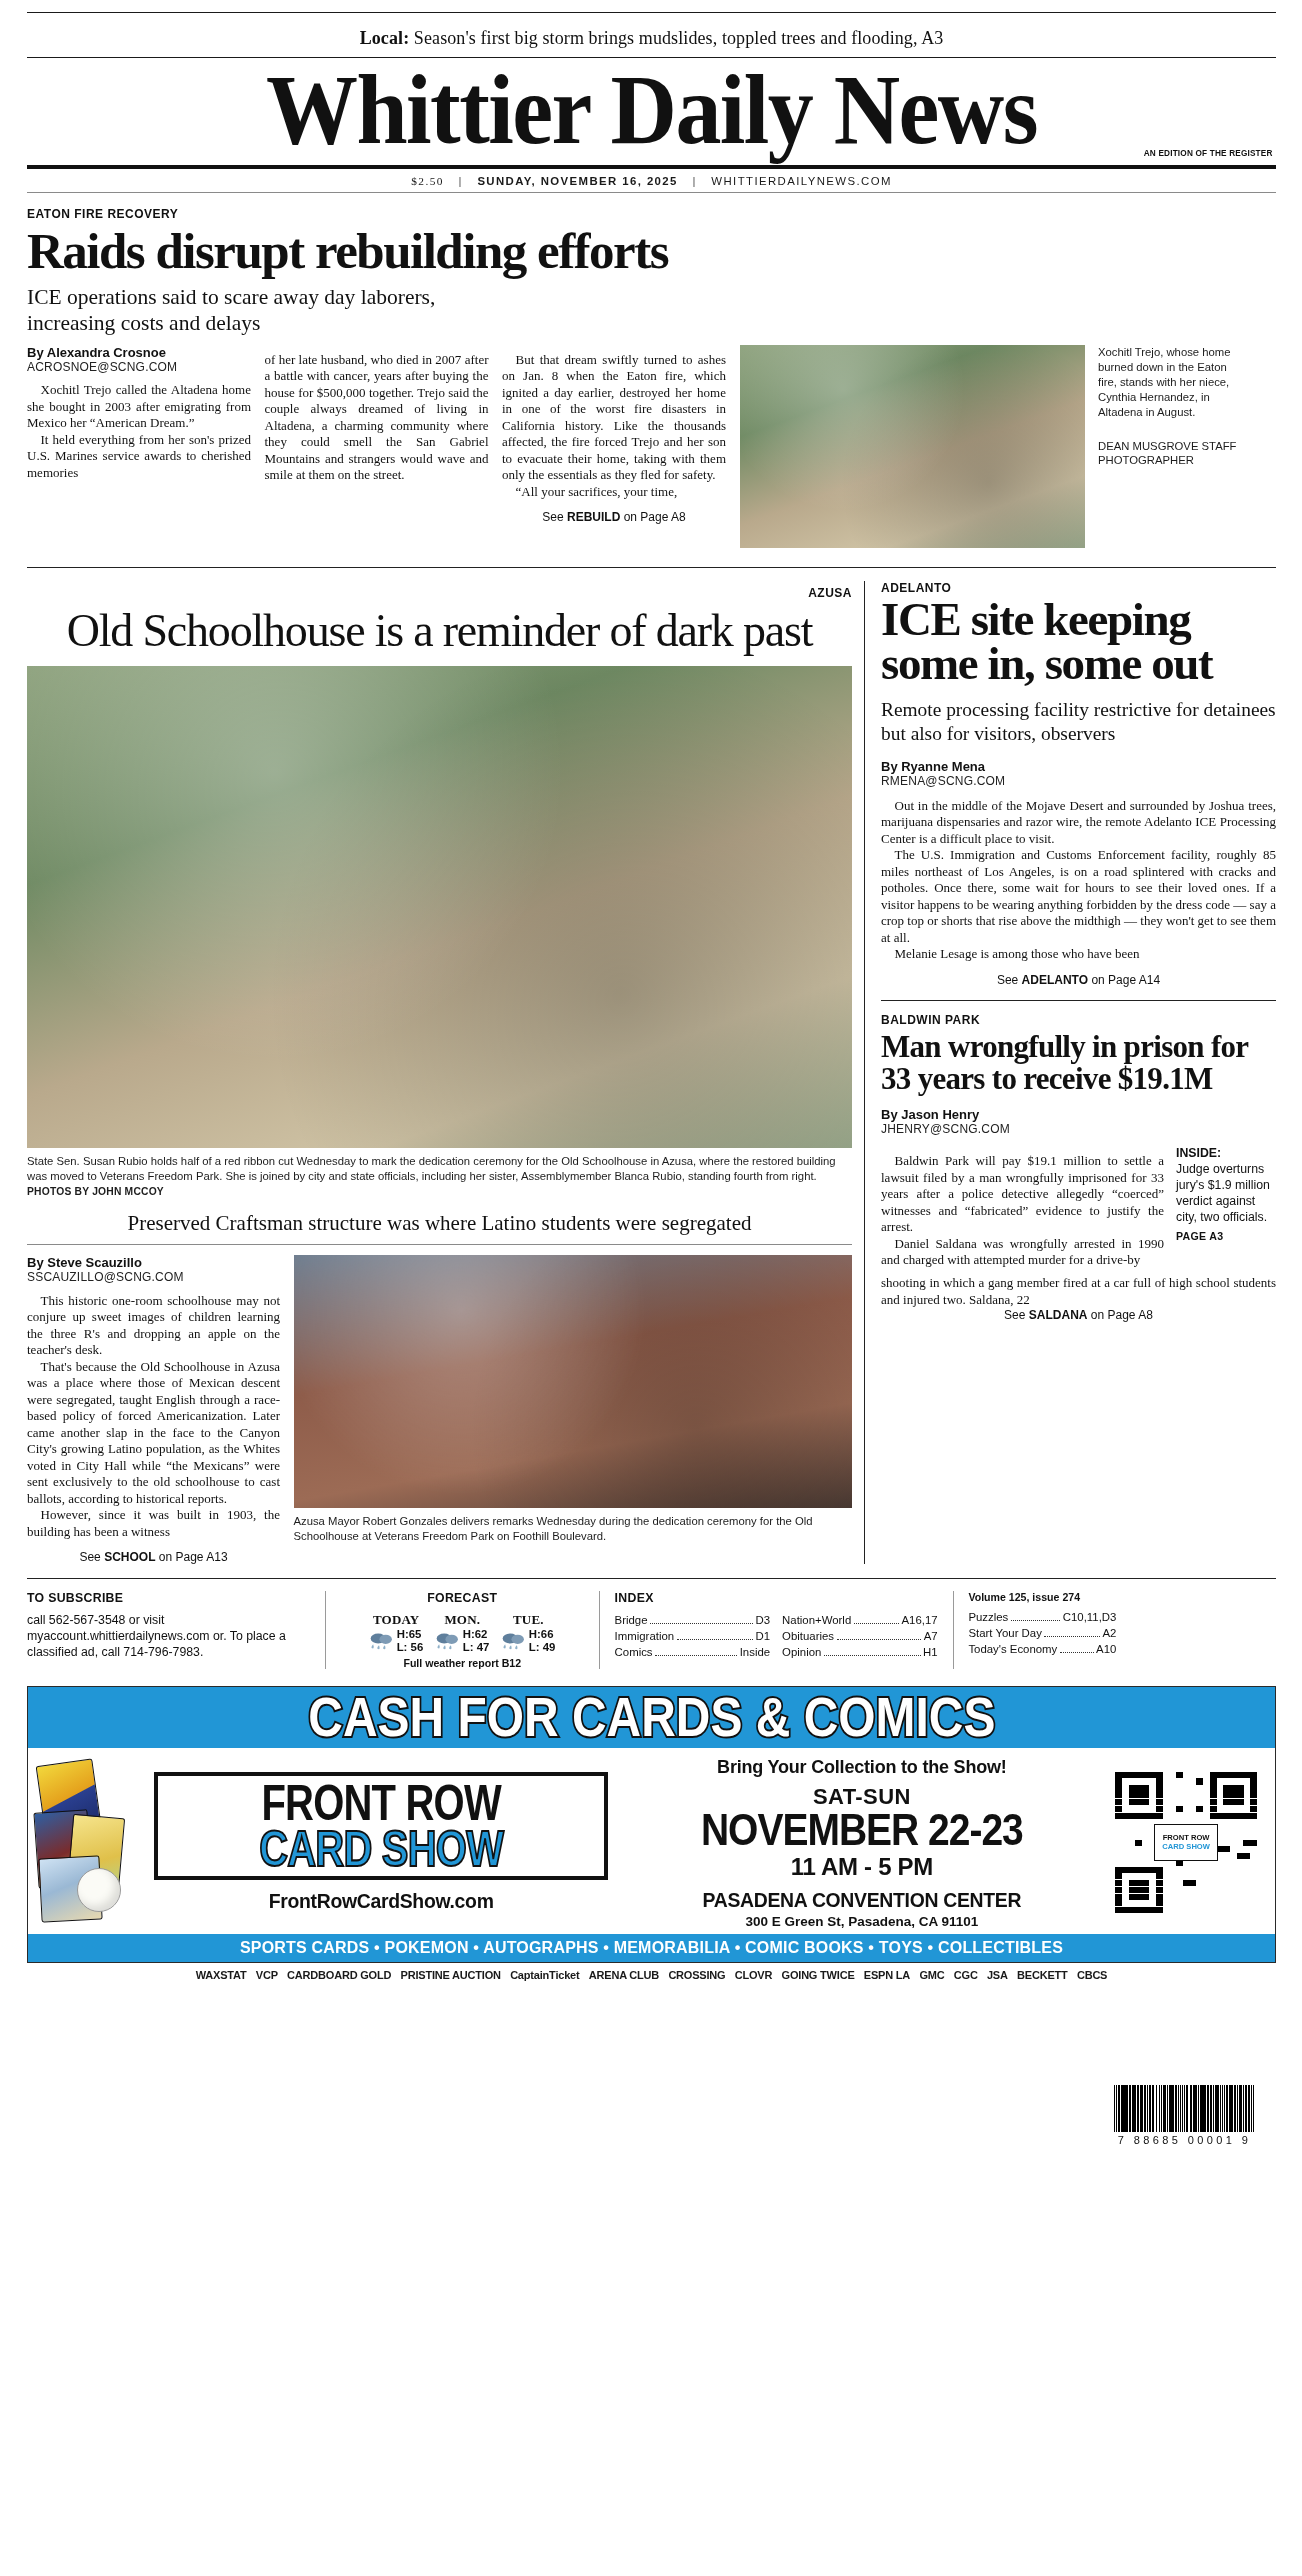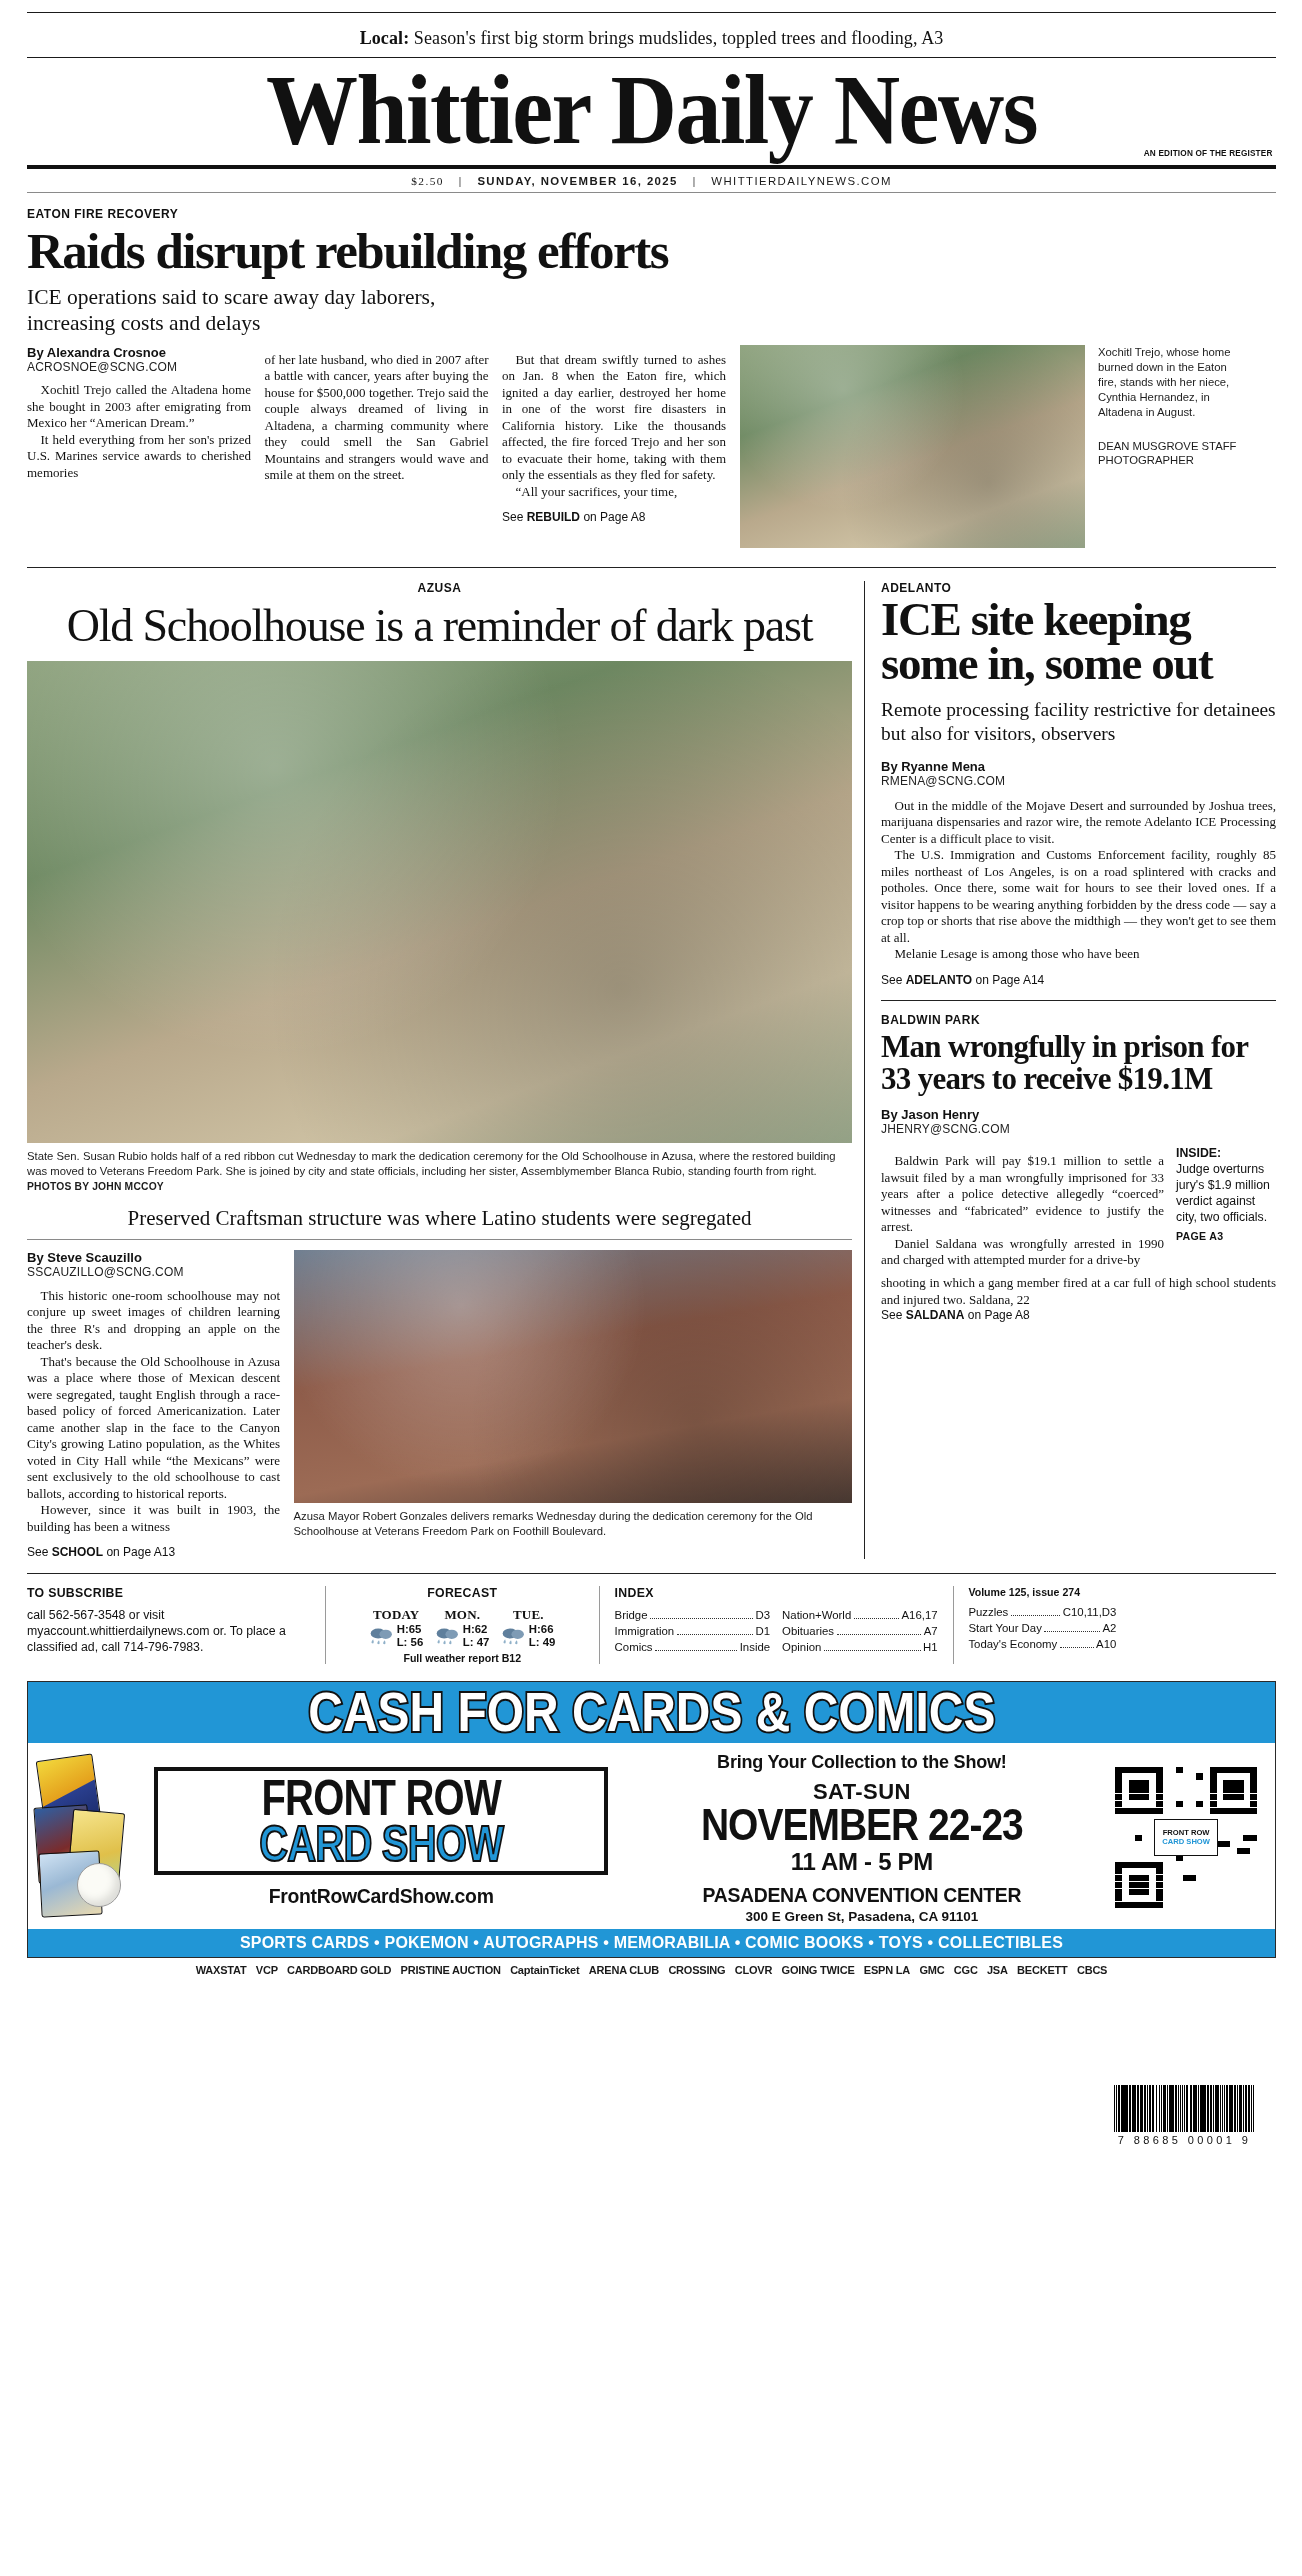--- a/index.html
+++ b/index.html
@@ -97,21 +97,21 @@
     font-size: 13px;
     line-height: 1.27;
     text-align: justify;
     hyphens: auto;
   }
   .body-text p { text-indent: 13.5px; }
   .body-text p:first-child { margin-top: 6.8px; }
   .jump {
     font-family: "Liberation Sans", sans-serif;
     font-size: 12px;
-    text-align: left;
+    text-align: center;
   }
   .jump b { font-weight: 700; }
   .caption {
     font-family: "Liberation Sans", sans-serif;
     font-size: 11.3px;
     line-height: 1.32;
     color: #1d1d1d;
   }
   .caption .credit { font-weight: 700; font-size: 10.3px; letter-spacing: 0.2px; }
 
@@ -152,21 +152,21 @@
 
   .azusa-head {
     font-size: 46px;
     text-align: center;
     line-height: 1.03;
     letter-spacing: -1.2px;
     margin: 6.8px 0 12px;
     font-weight: 400;
     font-family: "Liberation Serif", serif;
   }
-  .azusa-kicker { text-align: center; }
+  .azusa-kicker { text-align: right; margin-top: 5px; }
 
   .subhead {
     font-family: "Liberation Serif", serif;
     font-size: 21px;
     text-align: center;
     margin: 12px 0 8.4px;
   }
 
   .ice-head { font-size: 47px; line-height: .95; margin: 1.7px 0 12px; letter-spacing: -1.4px; }
   .ice-deck { font-size: 19.4px; line-height: 1.22; margin-bottom: 13.5px; }

